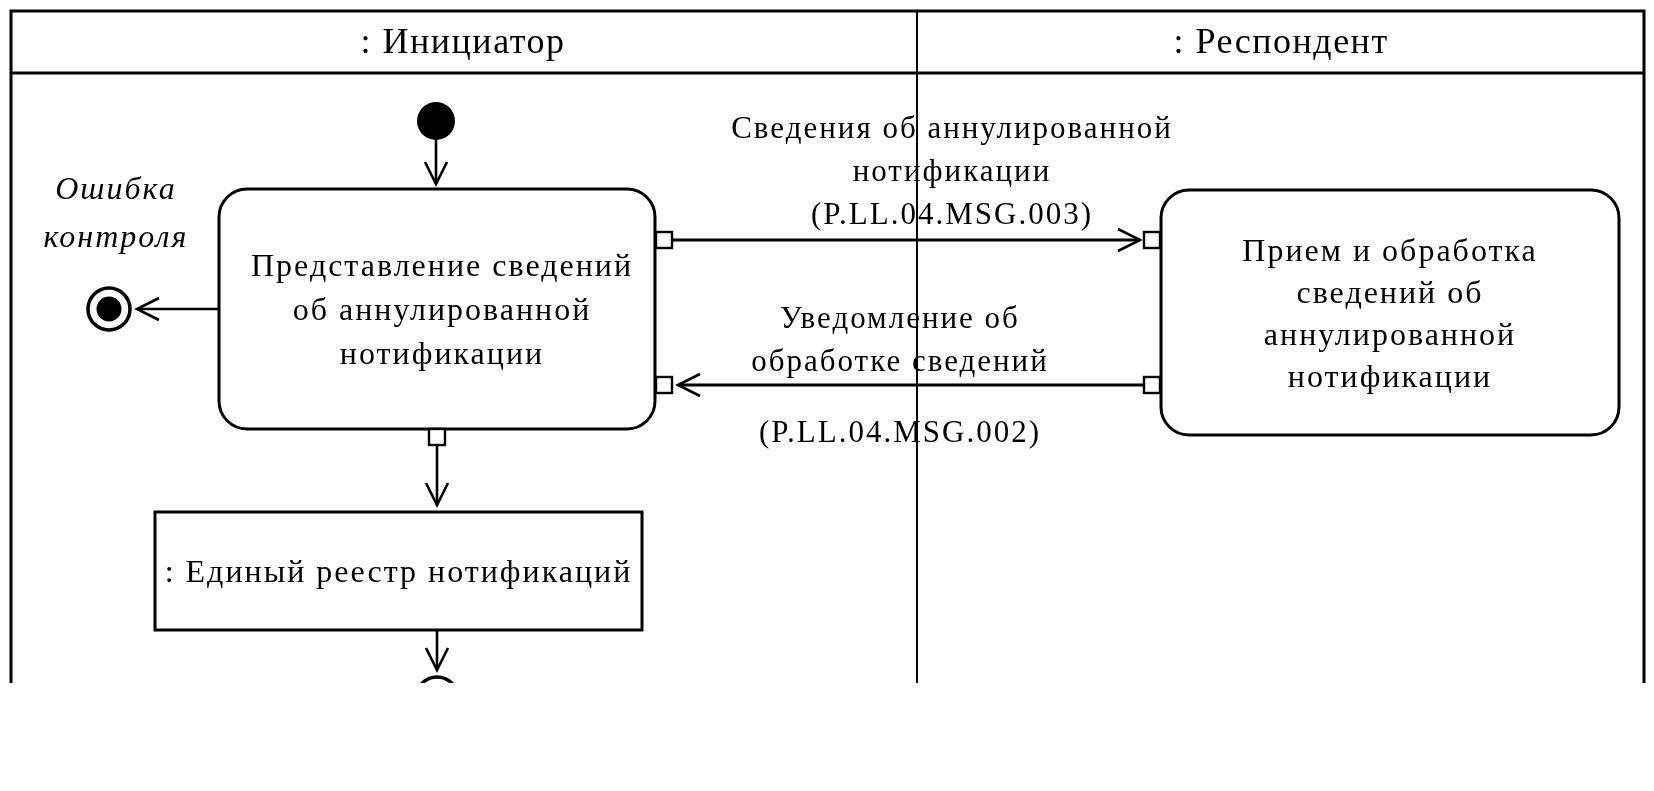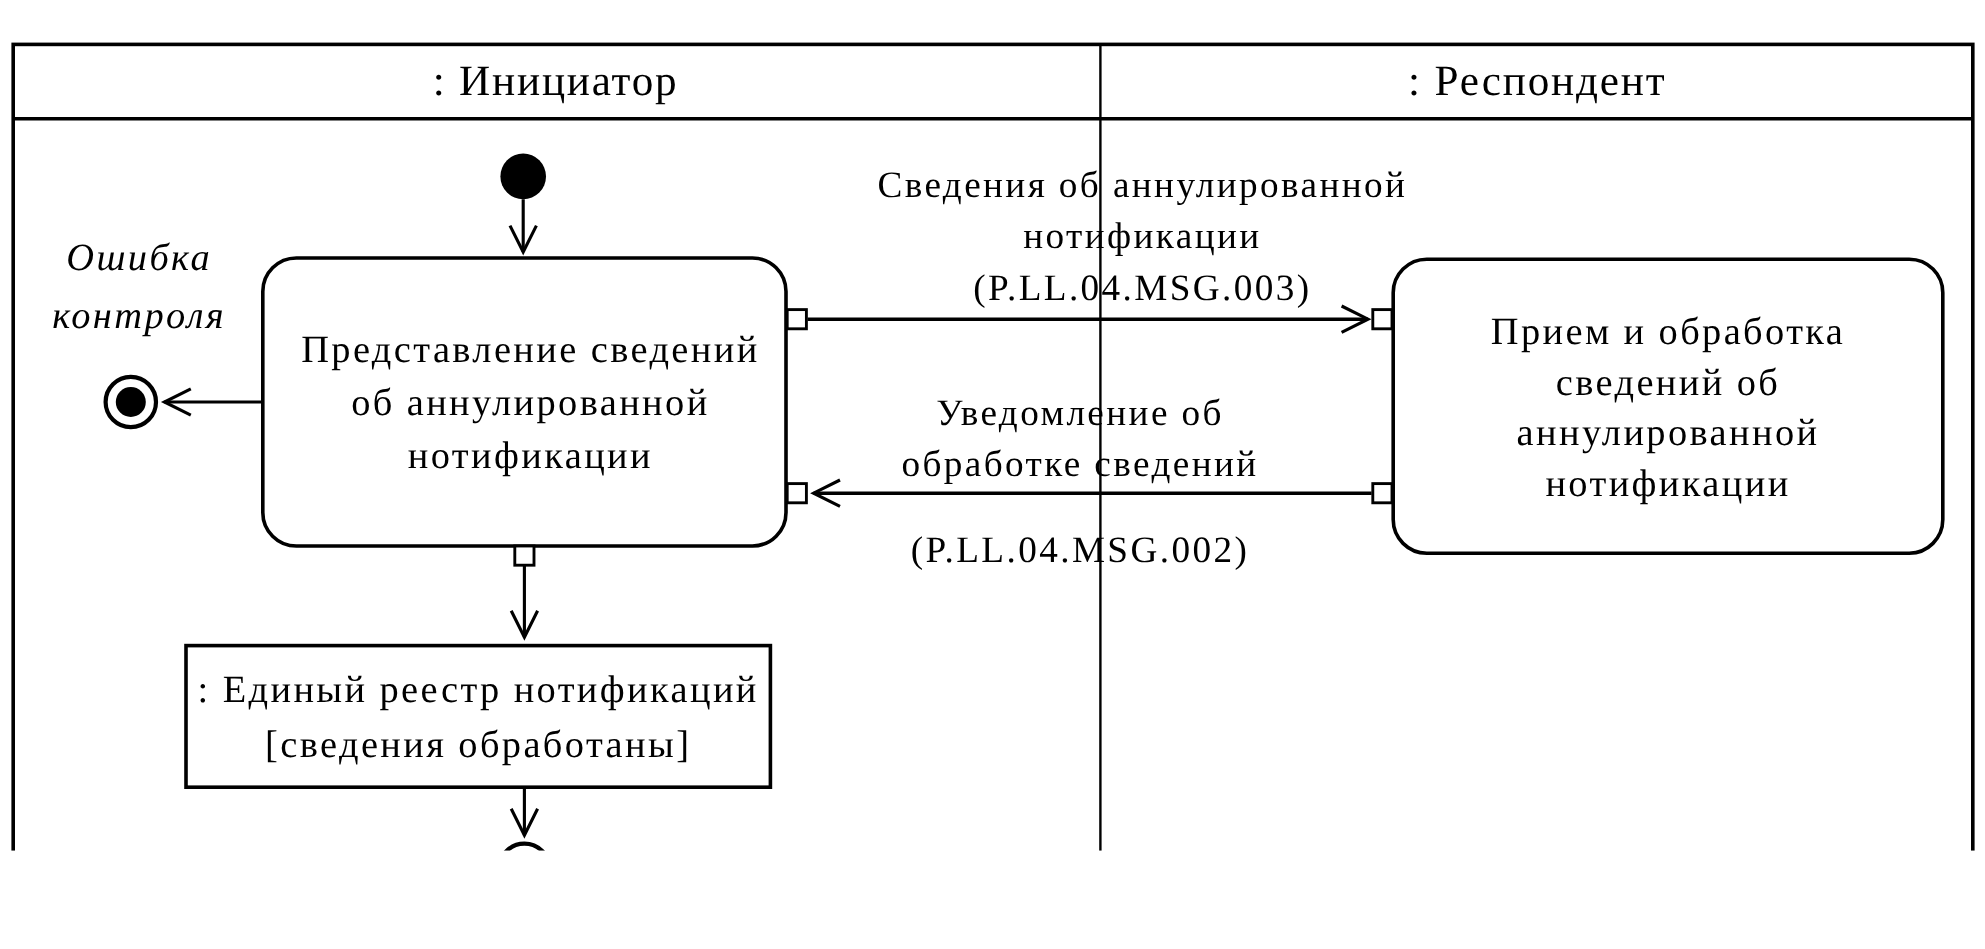--- a/index.html
+++ b/index.html
@@ -8,21 +8,20 @@
     background: #ffffff;
   }
   .stage {
     position: relative;
     width: 1654px;
     height: 683px;
     background: #ffffff;
     font-family: "Liberation Serif", "DejaVu Serif", serif;
     color: #000000;
     overflow: hidden;
-    margin-top: 26px;
   }
   .shapes {
     position: absolute;
     left: 0;
     top: 0;
   }
   .txt {
     position: absolute;
     color: #000;
     letter-spacing: 2px;
@@ -129,21 +128,20 @@
 
   <div class="txt boxtext respondent-action-text">
     <div>Прием и обработка</div>
     <div>сведений об</div>
     <div>аннулированной</div>
     <div>нотификации</div>
   </div>
 
   <div class="txt boxtext registry-text">
     <div>: Единый реестр нотификаций</div>
-    <div>[сведения обработаны]</div>
   </div>
 
   <div class="txt error-label">
     <div>Ошибка</div>
     <div>контроля</div>
   </div>
 
   <div class="txt success-label">Успех</div>
 
   <div class="txt msg msg-003">

